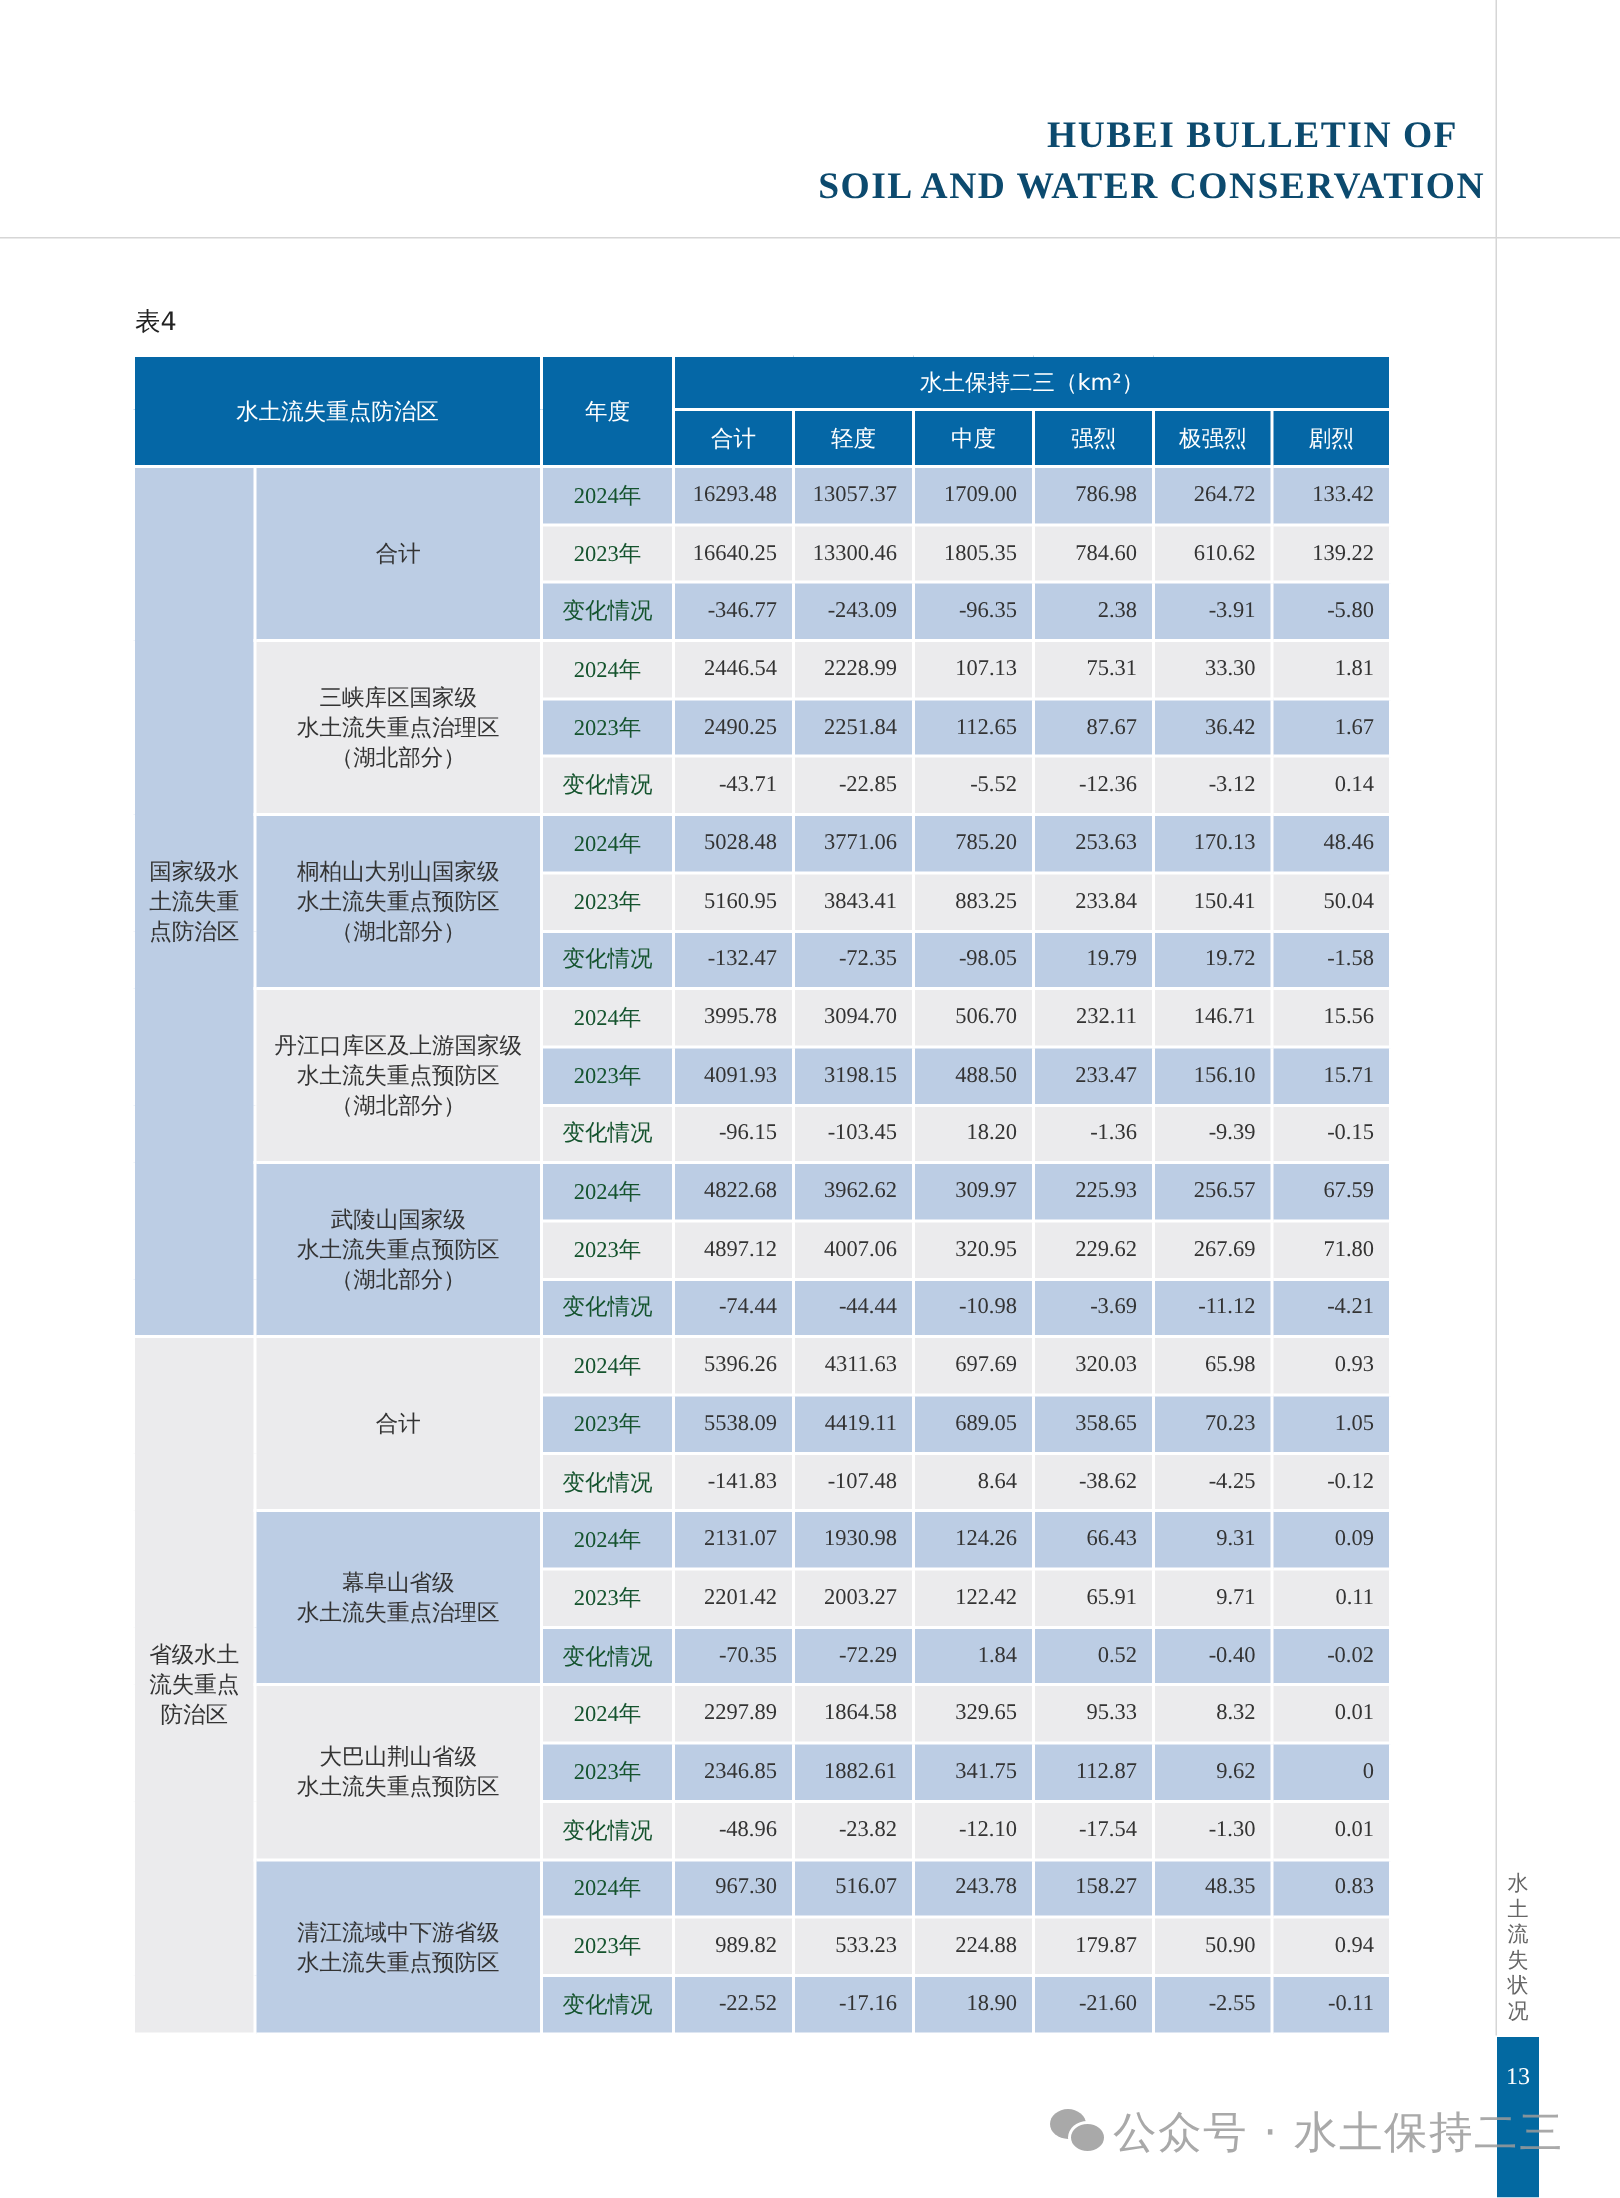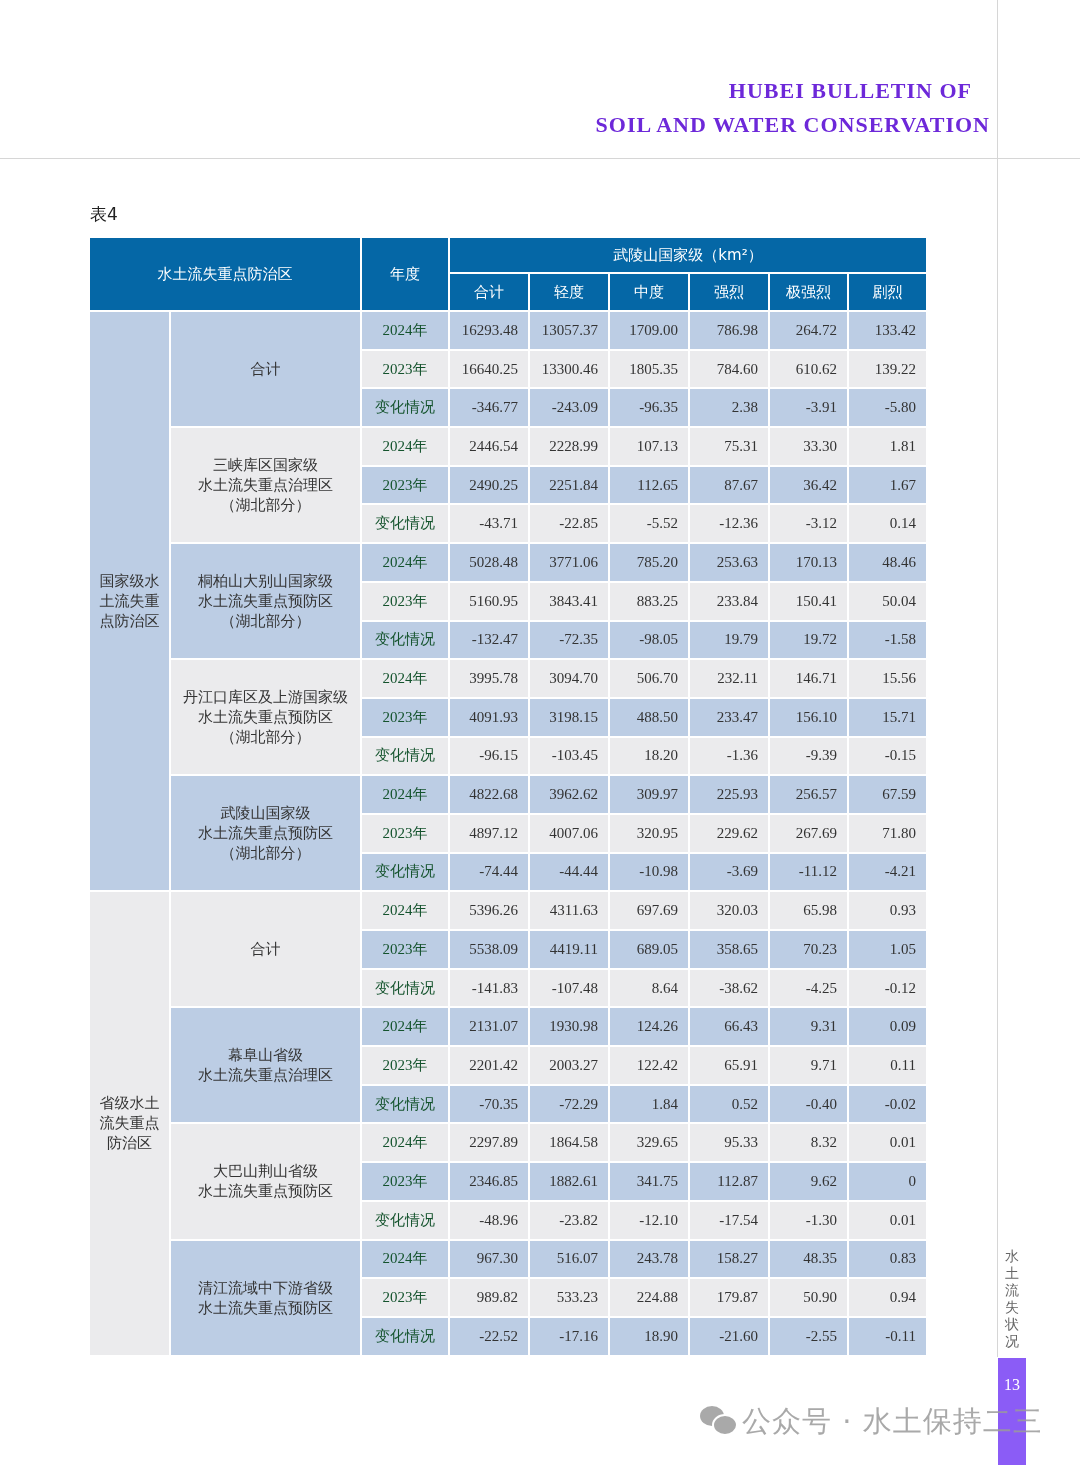--- a/index.html
+++ b/index.html
@@ -1,39 +1,39 @@
 <!DOCTYPE html>
 <html><head>
 <meta charset="utf-8">
 <style>
   html, body { margin:0; padding:0; }
   body { width:1080px; height:1465px; background:#ffffff; position:relative; overflow:hidden;
          font-family:"DejaVu Sans", sans-serif; color:#333; }
   .vline { position:absolute; left:997px; top:0; width:1px; height:1357px; background:#d6d6d6; }
   .hline { position:absolute; left:0; top:158px; width:1080px; height:1px; background:#d6d6d6; }
   .bulletin { position:absolute; right:90px; top:74px; text-align:right;
-              font-family:"Liberation Serif", serif; font-weight:bold; color:#6d28d9;
-              font-size:22px; line-height:34px; letter-spacing:1px; }
+              font-family:"Liberation Serif", serif; font-weight:bold; color:#0c4a6e;
+              font-size:25px; line-height:34px; letter-spacing:1px; }
   .bulletin div:first-child { margin-right:18px; }
   .caption { position:absolute; top:203px; left:90px; width:840px; height:26px; font-size:17px; color:#222; }
   .caption .num { position:absolute; left:0; top:0; font-weight:normal; }
   .caption .title { position:absolute; left:140px; top:0; font-weight:bold; }
   table.t { position:absolute; left:88px; top:236px; border-collapse:collapse; table-layout:fixed; width:838px; }
   table.t td, table.t th { border:2px solid #ffffff; padding:0; height:36.7px; font-size:15px; }
   table.t th { background:#0567a6; color:#ffffff; font-weight:normal; font-size:15px; }
   table.t th.grp { height:34px; }
   table.t th.sub { height:36px; }
   .num-cell { text-align:right; padding-right:10px !important; font-family:"Liberation Serif", serif; font-size:16px; color:#333; }
   .yr { text-align:center; font-family:"Liberation Serif", serif; font-size:16px; color:#14532d; }
   .zone { text-align:center; font-size:15px; line-height:20px; color:#333; }
   .cat { text-align:center; font-size:15px; line-height:20px; color:#333; }
   .b { background:#bccde4; }
   .g { background:#ebebed; }
   .side { position:absolute; left:1001px; top:1248px; width:22px; text-align:center; font-size:14px; line-height:17px; color:#666; }
-  .pagebox { position:absolute; left:998px; top:1358px; width:28px; height:107px; background:#8b5cf6; }
+  .pagebox { position:absolute; left:998px; top:1358px; width:28px; height:107px; background:#0369a1; }
   .pagebox span { position:absolute; top:18px; width:100%; text-align:center; color:#fff; font-family:"Liberation Serif", serif; font-size:16px; }
   .wm { position:absolute; left:700px; top:1402px; font-size:29px; color:#9b9b9b; letter-spacing:1px; opacity:0.85;text-align:right; }
   .wm .ic { display:inline-block; width:34px; height:28px; position:relative; vertical-align:-3px; margin-right:8px; }
   .wm .ic::before { content:""; position:absolute; left:0; top:0; width:24px; height:20px; background:#9b9b9b; border-radius:50%; }
   .wm .ic::after { content:""; position:absolute; left:12px; top:8px; width:22px; height:18px; background:#9b9b9b; border-radius:50%; border:2px solid #fff; }
 </style>
 </head>
 <body>
 
 <div class="vline"></div>
@@ -57,21 +57,21 @@
       <col style="width:80px">
       <col style="width:80px">
     <col style="width:80px">
       <col style="width:79px">
       <col style="width:79px">
   </colgroup>
   <thead>
     <tr>
       <th colspan="2" rowspan="2">水土流失重点防治区</th>
       <th rowspan="2">年度</th>
-      <th colspan="6" class="grp">武陵山国家级（km²）</th>
+      <th colspan="6" class="grp">水土保持二三（km²）</th>
     </tr>
     <tr id="subhead">
         <th class="sub">合计</th>
         <th class="sub">轻度</th>
         <th class="sub">中度</th>
         <th class="sub">强烈</th>
         <th class="sub">极强烈</th>
         <th class="sub">剧烈</th>
       </tr>
   </thead>

